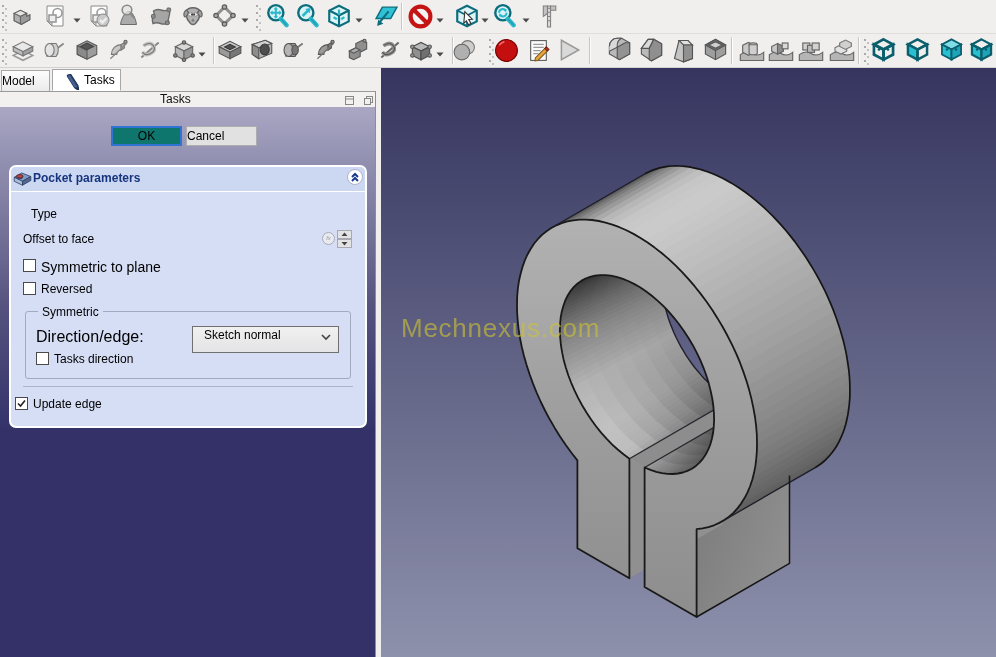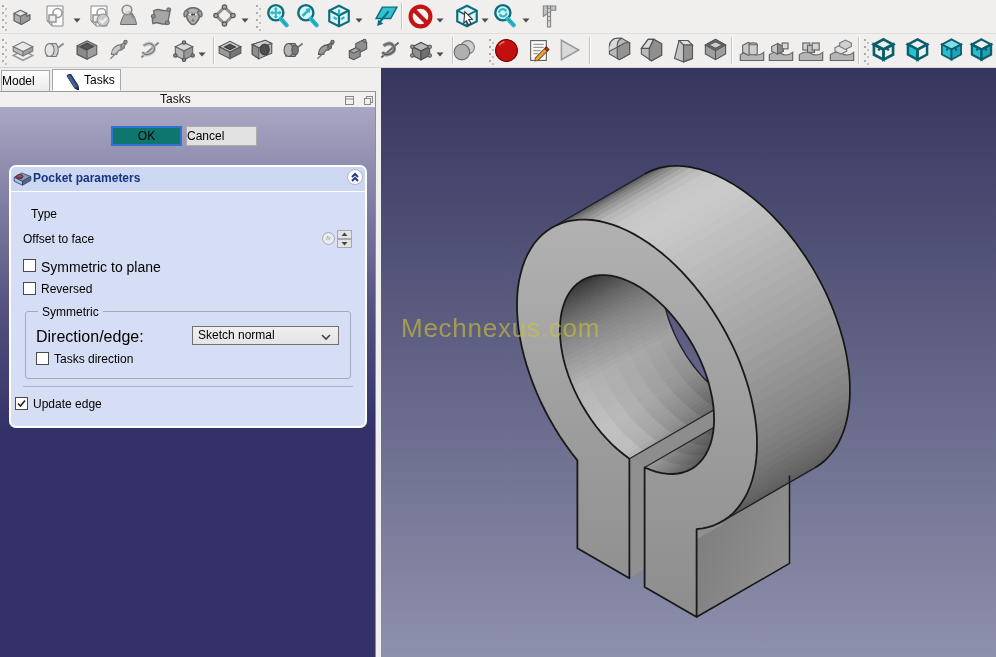--- a/index.html
+++ b/index.html
@@ -389,21 +389,21 @@
         <path d="M3.5 2 L6.5 5.5 L9.5 2 Z" fill="#444"></path>
       </svg>
     </div>
 <div style="position:absolute;left:23px;top:259px;width:13px;height:13px;background:#fff;border:1px solid #4a4a4a;box-sizing:border-box"></div>
 <div class="abs" style="left:41px;top:259px;font-size:14px">Symmetric to plane</div>
 <div style="position:absolute;left:23px;top:282px;width:13px;height:13px;background:#fff;border:1px solid #4a4a4a;box-sizing:border-box"></div>
 <div class="abs" style="left:41px;top:282px;font-size:12px">Reversed</div>
 <div class="abs" style="left:25px;top:311px;width:326px;height:68px;box-sizing:border-box;border:1px solid #a2aabf;border-radius:3px"></div>
 <div class="abs" style="left:38px;top:305px;font-size:12px;background:#d6def5;padding:0 4px">Symmetric</div>
 <div class="abs" style="left:36px;top:328px;font-size:16px">Direction/edge:</div>
-<div style="position:absolute;left:192px;top:326px;width:147px;height:19px;box-sizing:border-box;background:linear-gradient(#f0f0f0,#e4e4e6);border:1px solid #707070;font-size:12px;line-height:17px;padding-left:5px;color:#000">Sketch normal<svg style="position:absolute;right:6px;top:6px;display:block" width="12" height="8" viewBox="0 0 12 8">
+<div style="position:absolute;left:192px;top:326px;width:147px;height:27px;box-sizing:border-box;background:linear-gradient(#f0f0f0,#e4e4e6);border:1px solid #707070;font-size:12px;line-height:17px;padding-left:11px;color:#000">Sketch normal<svg style="position:absolute;right:6px;top:6px;display:block" width="12" height="8" viewBox="0 0 12 8">
         <path d="M2 2 L6 6 L10 2" stroke="#444" stroke-width="1.6" fill="none"></path>
       </svg></div>
 <div style="position:absolute;left:36px;top:352px;width:13px;height:13px;background:#fff;border:1px solid #4a4a4a;box-sizing:border-box"></div>
 <div class="abs" style="left:54px;top:352px;font-size:12px">Tasks direction</div>
 <div class="abs" style="left:23px;top:386px;width:330px;height:1px;background:#aab2cc"></div>
 <div style="position:absolute;left:15px;top:397px;width:13px;height:13px;background:#fff;border:1px solid #4a4a4a;box-sizing:border-box"></div>
     <svg style="position:absolute;left:16px;top:398px" width="11" height="11" viewBox="0 0 11 11">
       <path d="M2 5.5 L4.5 8 L9 2.5" stroke="#222" stroke-width="1.6" fill="none"></path>
     </svg>
 <div class="abs" style="left:33px;top:397px;font-size:12px">Update edge</div>

